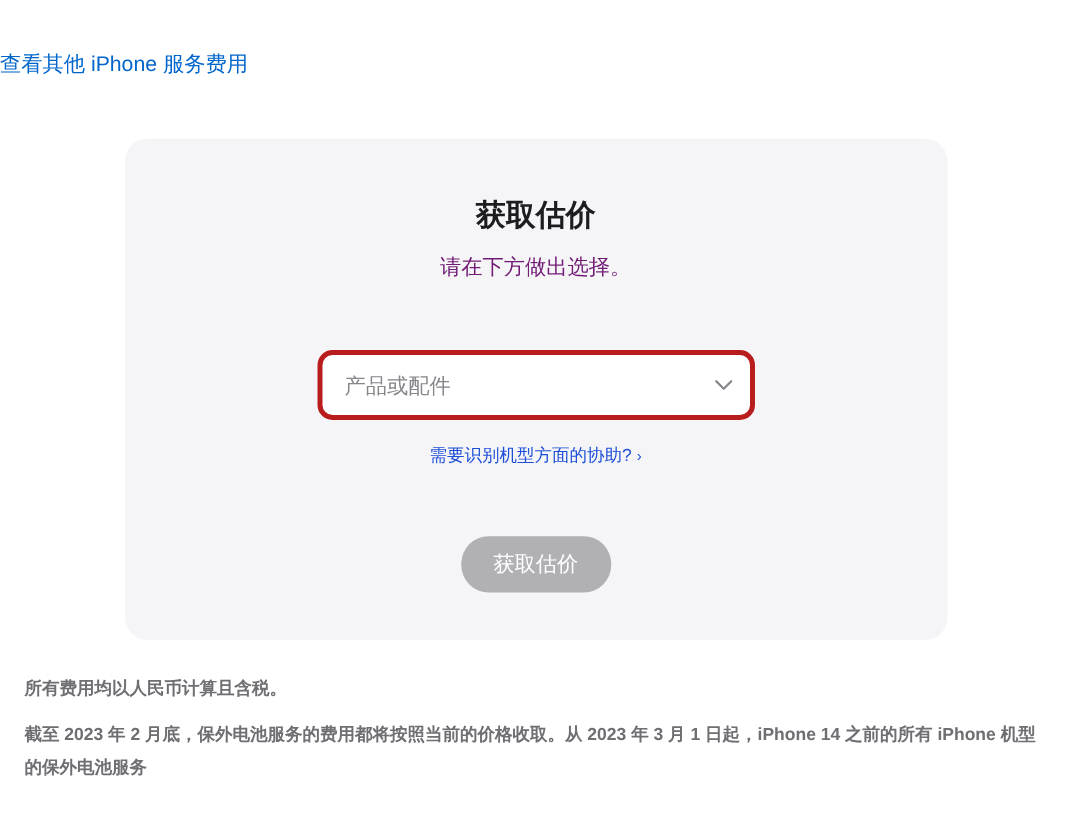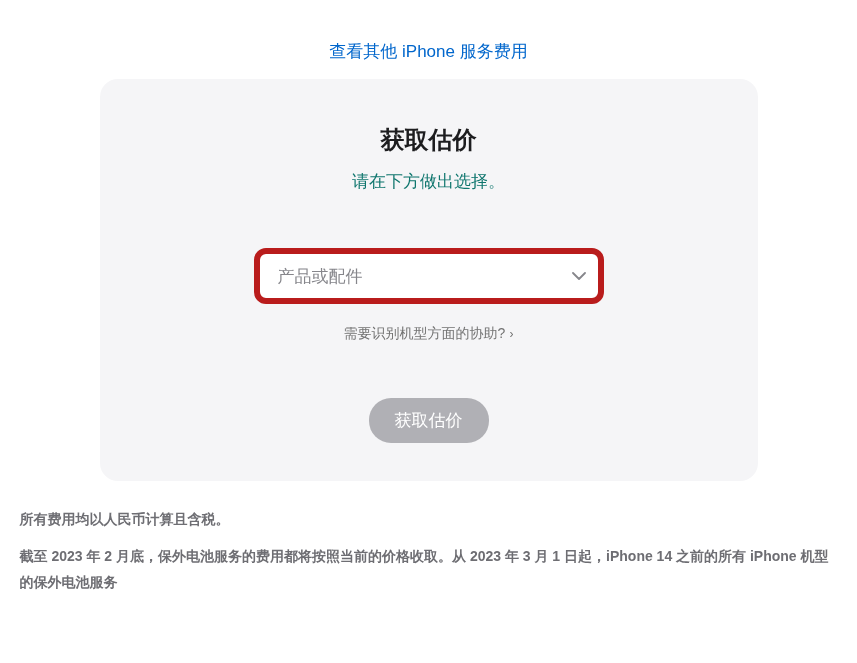--- a/index.html
+++ b/index.html
@@ -8,22 +8,22 @@
       box-sizing: border-box;
     }
     body {
       font-family: -apple-system, BlinkMacSystemFont, "Segoe UI", "PingFang SC", "Hiragino Sans GB", "Microsoft YaHei", sans-serif;
       background: #ffffff;
       width: 857px;
       height: 663px;
       padding-top: 40px;
     }
     .top-link {
-      text-align: center;
-      margin-bottom: 16px;
+      text-align: left;
+      margin-bottom: 48px;
     }
     .top-link a {
       color: #0066cc;
       text-decoration: none;
       font-size: 17px;
     }
     .card {
       background: #f5f5f7;
       border-radius: 18px;
       width: 658px;
@@ -32,33 +32,33 @@
       text-align: center;
     }
     .card-title {
       font-size: 24px;
       font-weight: 600;
       color: #1d1d1f;
       margin-bottom: 14px;
     }
     .card-subtitle {
       font-size: 17px;
-      color: #0f766e;
+      color: #701a75;
       margin-bottom: 55px;
     }
     .select-wrapper {
       position: relative;
       width: 350px;
       margin: 0 auto 30px auto;
     }
     .select-field {
       width: 100%;
       height: 56px;
       background: #ffffff;
-      border: 6px solid #b91c1c;
+      border: 4px solid #b91c1c;
       border-radius: 12px;
       padding: 0 45px 0 18px;
       font-size: 17px;
       color: #86868b;
       text-align: left;
       cursor: pointer;
       display: flex;
       align-items: center;
     }
     .chevron {
@@ -71,21 +71,21 @@
       pointer-events: none;
     }
     .chevron svg {
       display: block;
     }
     .help-link {
       margin-top: -10px;
       margin-bottom: 55px;
     }
     .help-link a {
-      color: #737373;
+      color: #1d4ed8;
       text-decoration: none;
       font-size: 14px;
       text-align: right;
     }
     .help-link .arrow {
       margin-left: 4px;
       font-size: 12px;
     }
     .submit-btn {
       background: #b0b0b5;

